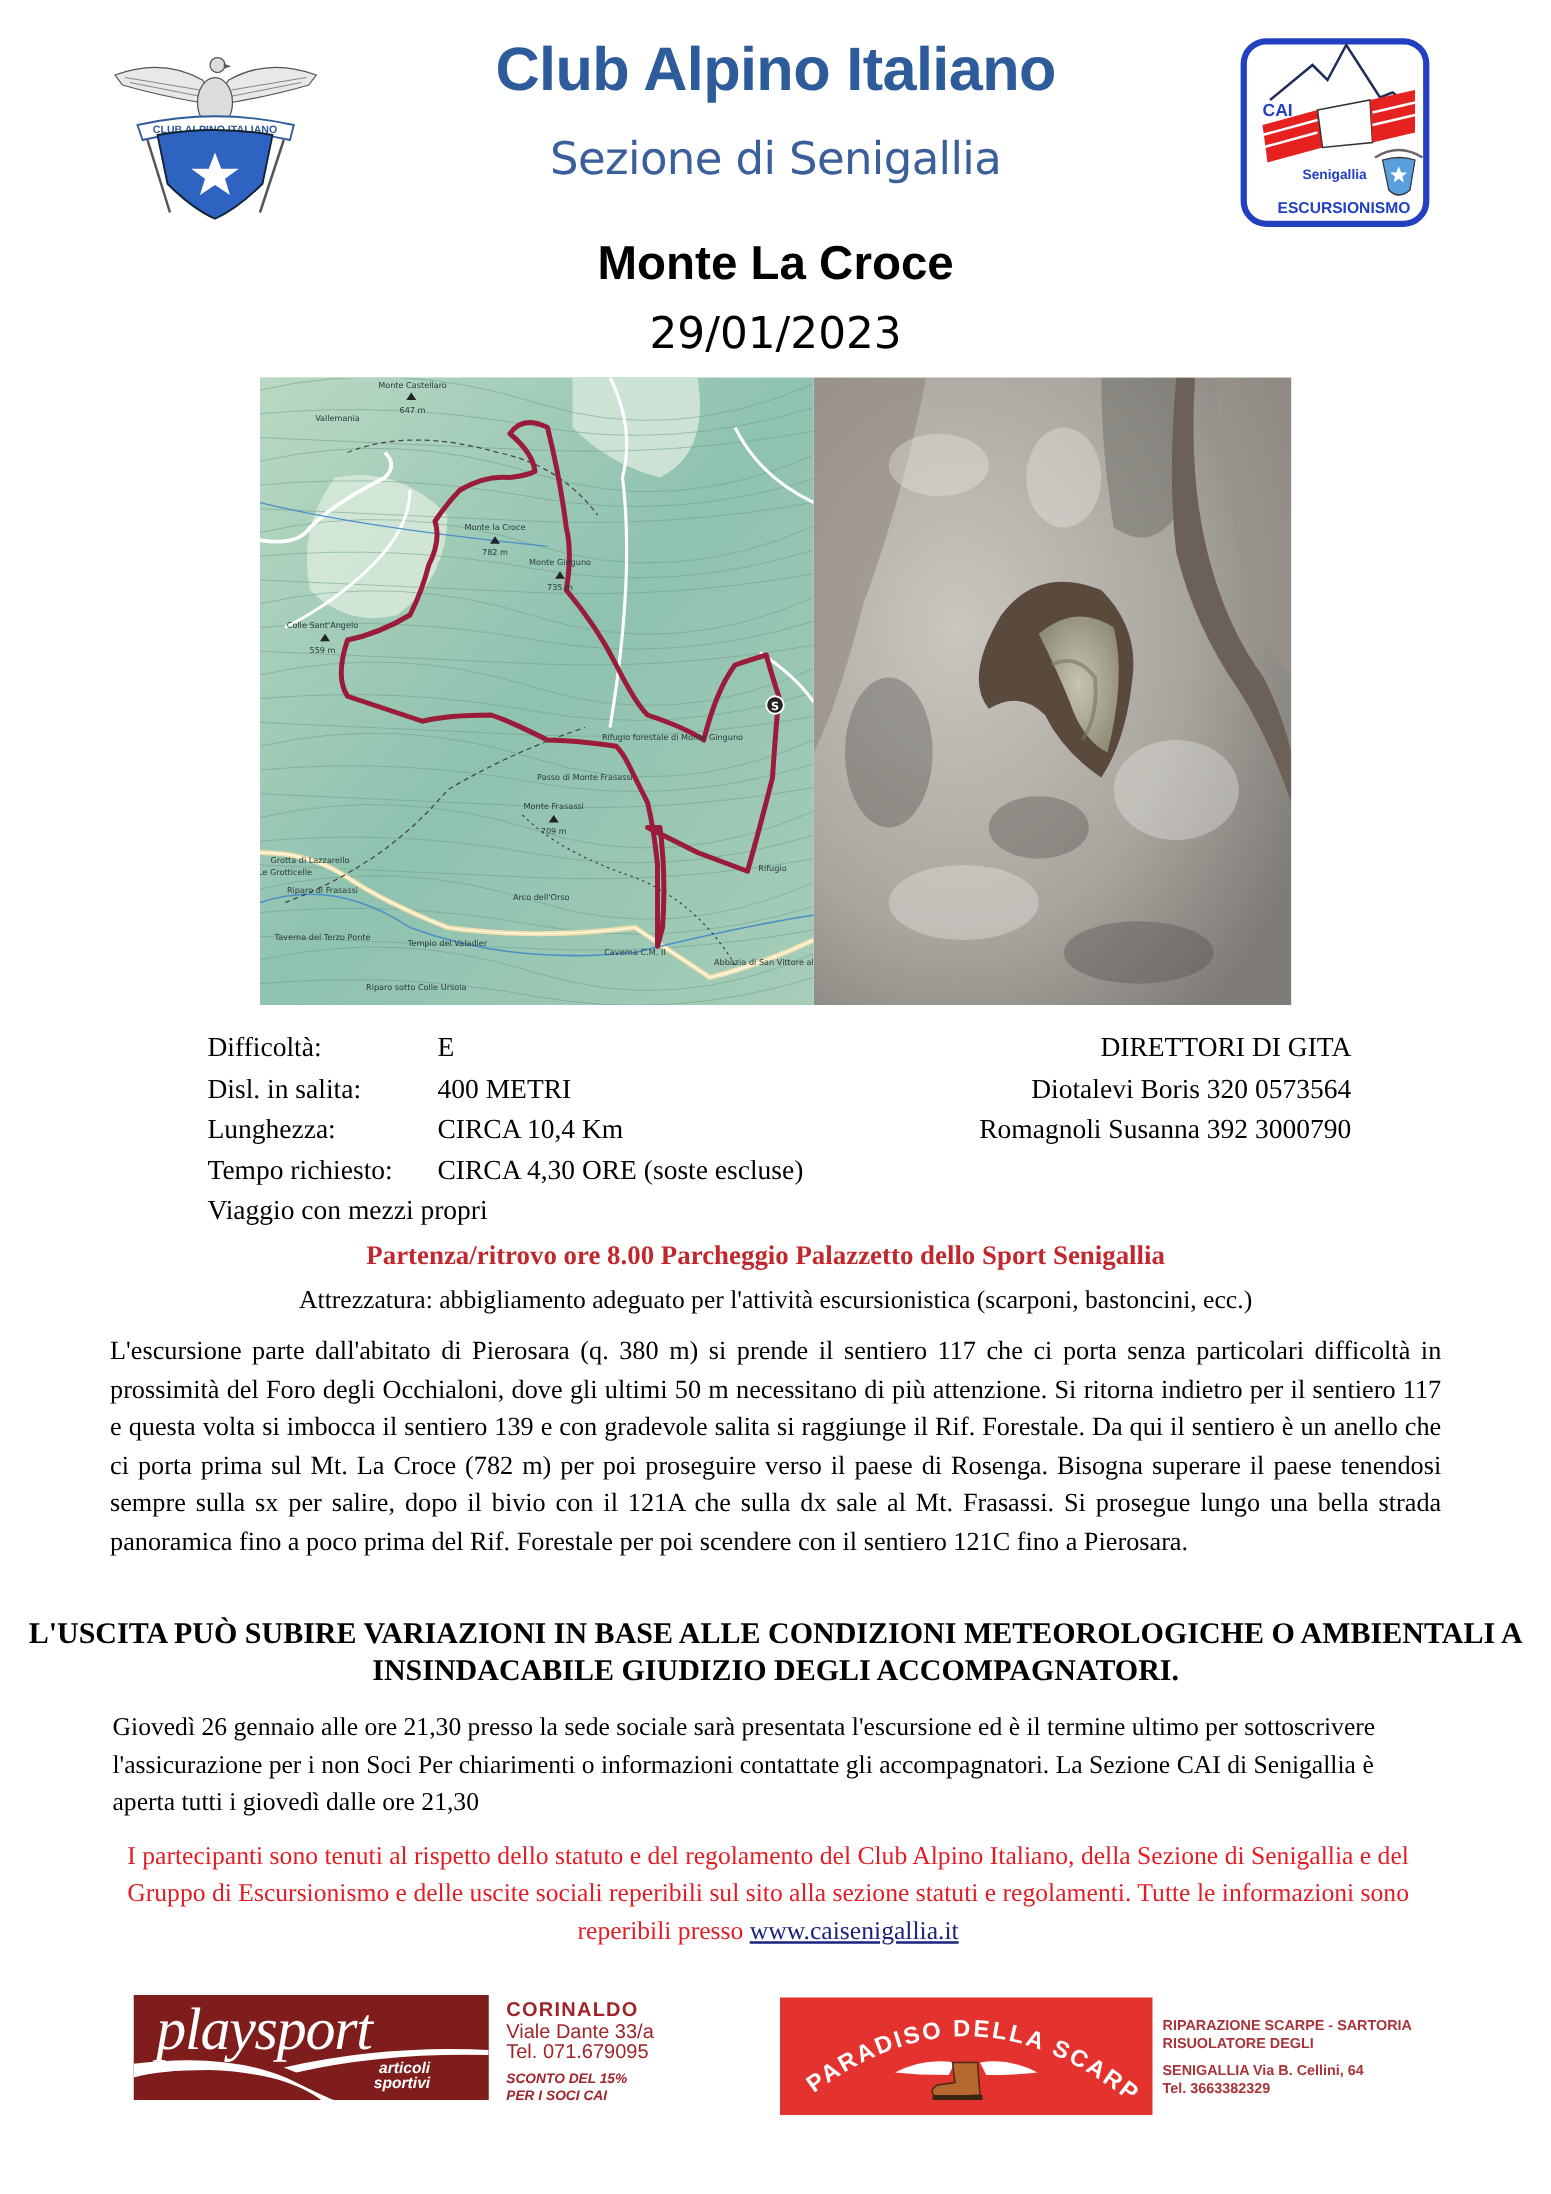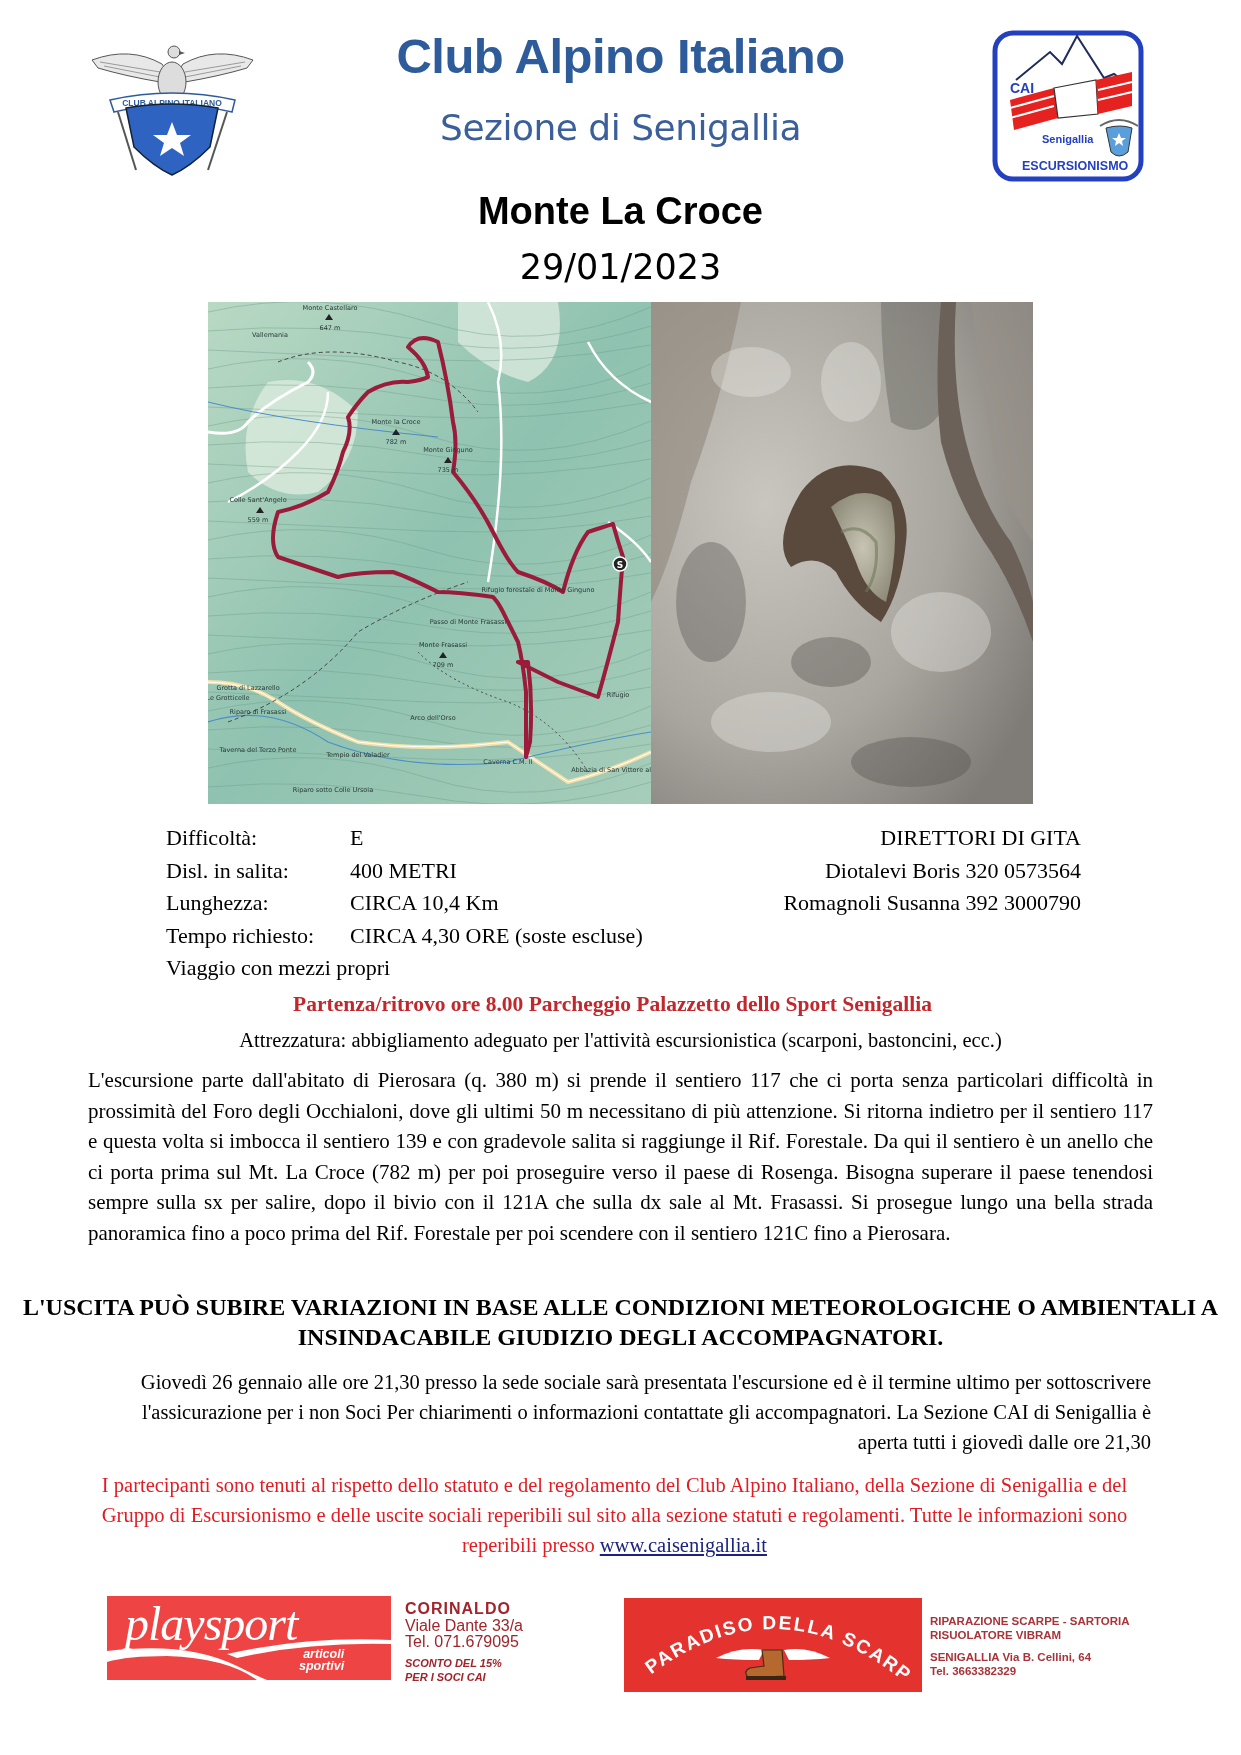--- a/index.html
+++ b/index.html
@@ -28,29 +28,29 @@
   .info-label { width: 184px; }
   .directors { position: absolute; right: 160px; top: 822px; text-align: right; font-size: 22px; line-height: 32.5px; }
 
   .meeting { position: absolute; left: 0; right: 16px; top: 992px; text-align: center; color: #c0282d;
     font-weight: bold; font-size: 21.5px; }
   .equipment { position: absolute; left: 0; right: 0; top: 1029px; text-align: center; font-size: 20.5px; }
   .description { position: absolute; left: 88px; right: 88px; top: 1065px; text-align: justify;
     text-align-last: left; font-size: 21px; line-height: 30.5px; }
   .warning { position: absolute; left: 0; right: 0; top: 1292px; text-align: center; font-weight: bold;
     font-size: 24px; line-height: 30px; }
-  .presentation { position: absolute; left: 90px; right: 90px; top: 1367px; text-align: right;
+  .presentation { position: absolute; left: 90px; right: 90px; top: 1367px; text-align: left;
     font-size: 20.5px; line-height: 30px; }
   .rules { position: absolute; left: 68px; right: 80px; top: 1470px; text-align: center; color: #e31c23;
     font-size: 20.5px; line-height: 30px; }
   .rules a { color: #1a237e; text-decoration: underline; }
 
   
   .sponsor1 { position: absolute; left: 107px; top: 1596px; width: 500px; height: 90px; }
-  .ps-box { position: absolute; left: 0; top: 0; width: 284px; height: 84px; background: #ef4444; overflow: hidden; }
+  .ps-box { position: absolute; left: 0; top: 0; width: 284px; height: 84px; background: #7f1d1d; overflow: hidden; }
   .ps-brand { position: absolute; left: 18px; top: 0px; font-family: "Liberation Serif", serif; font-style: italic;
     font-size: 48px; color: #fff; letter-spacing: -1px; }
   .ps-sub { position: absolute; left: 192px; top: 52px; font-family: "Liberation Sans", sans-serif; font-weight: bold;
     font-style: italic; font-size: 12.5px; line-height: 12px; color: #fff; text-align: right; }
   .ps-info { position: absolute; left: 298px; top: 4px; font-family: "Liberation Sans", sans-serif; color: #a0252b; }
   .ps-city { font-weight: bold; font-size: 16px; letter-spacing: 1px; line-height: 18px; }
   .ps-addr { font-size: 16px; line-height: 16px; }
   .ps-disc { font-weight: bold; font-style: italic; font-size: 11px; line-height: 14px; margin-top: 6px; }
 
   .sponsor2 { position: absolute; left: 624px; top: 1598px; width: 520px; height: 95px; }
@@ -321,17 +321,17 @@
 
       <path d="M92,60 Q115,48 140,52 L135,62 Q110,62 92,60 Z" fill="#fff"></path>
       <path d="M206,60 Q183,48 160,52 L165,62 Q188,62 206,60 Z" fill="#fff"></path>
 
       <path d="M138,52 L158,52 L160,78 L125,80 Q118,74 126,70 L140,68 Z" fill="#b5692e" stroke="#4a2a14" stroke-width="1.2"></path>
       <rect x="122" y="78" width="40" height="4" fill="#3a2414"></rect>
     </svg>
   </div>
   <div class="pds-info">
     <div>RIPARAZIONE SCARPE - SARTORIA</div>
-    <div>RISUOLATORE VIBRAM</div>
+    <div>RISUOLATORE DEGLI</div>
     <div class="gap">SENIGALLIA Via B. Cellini, 64</div>
     <div>Tel. 3663382329</div>
   </div>
 </div>
 
 </body></html>

